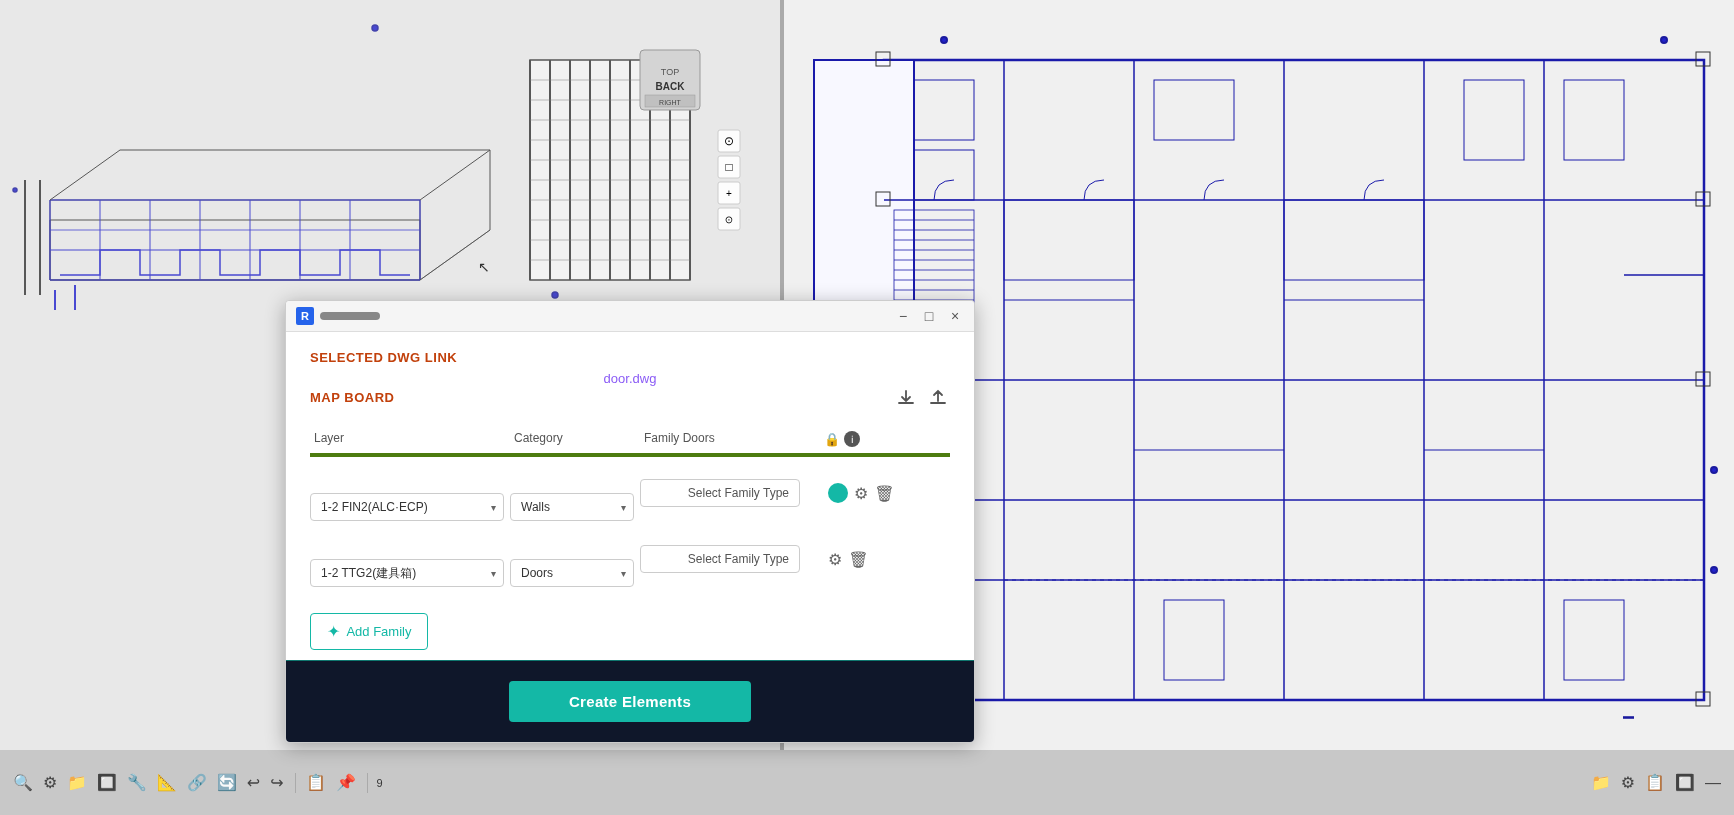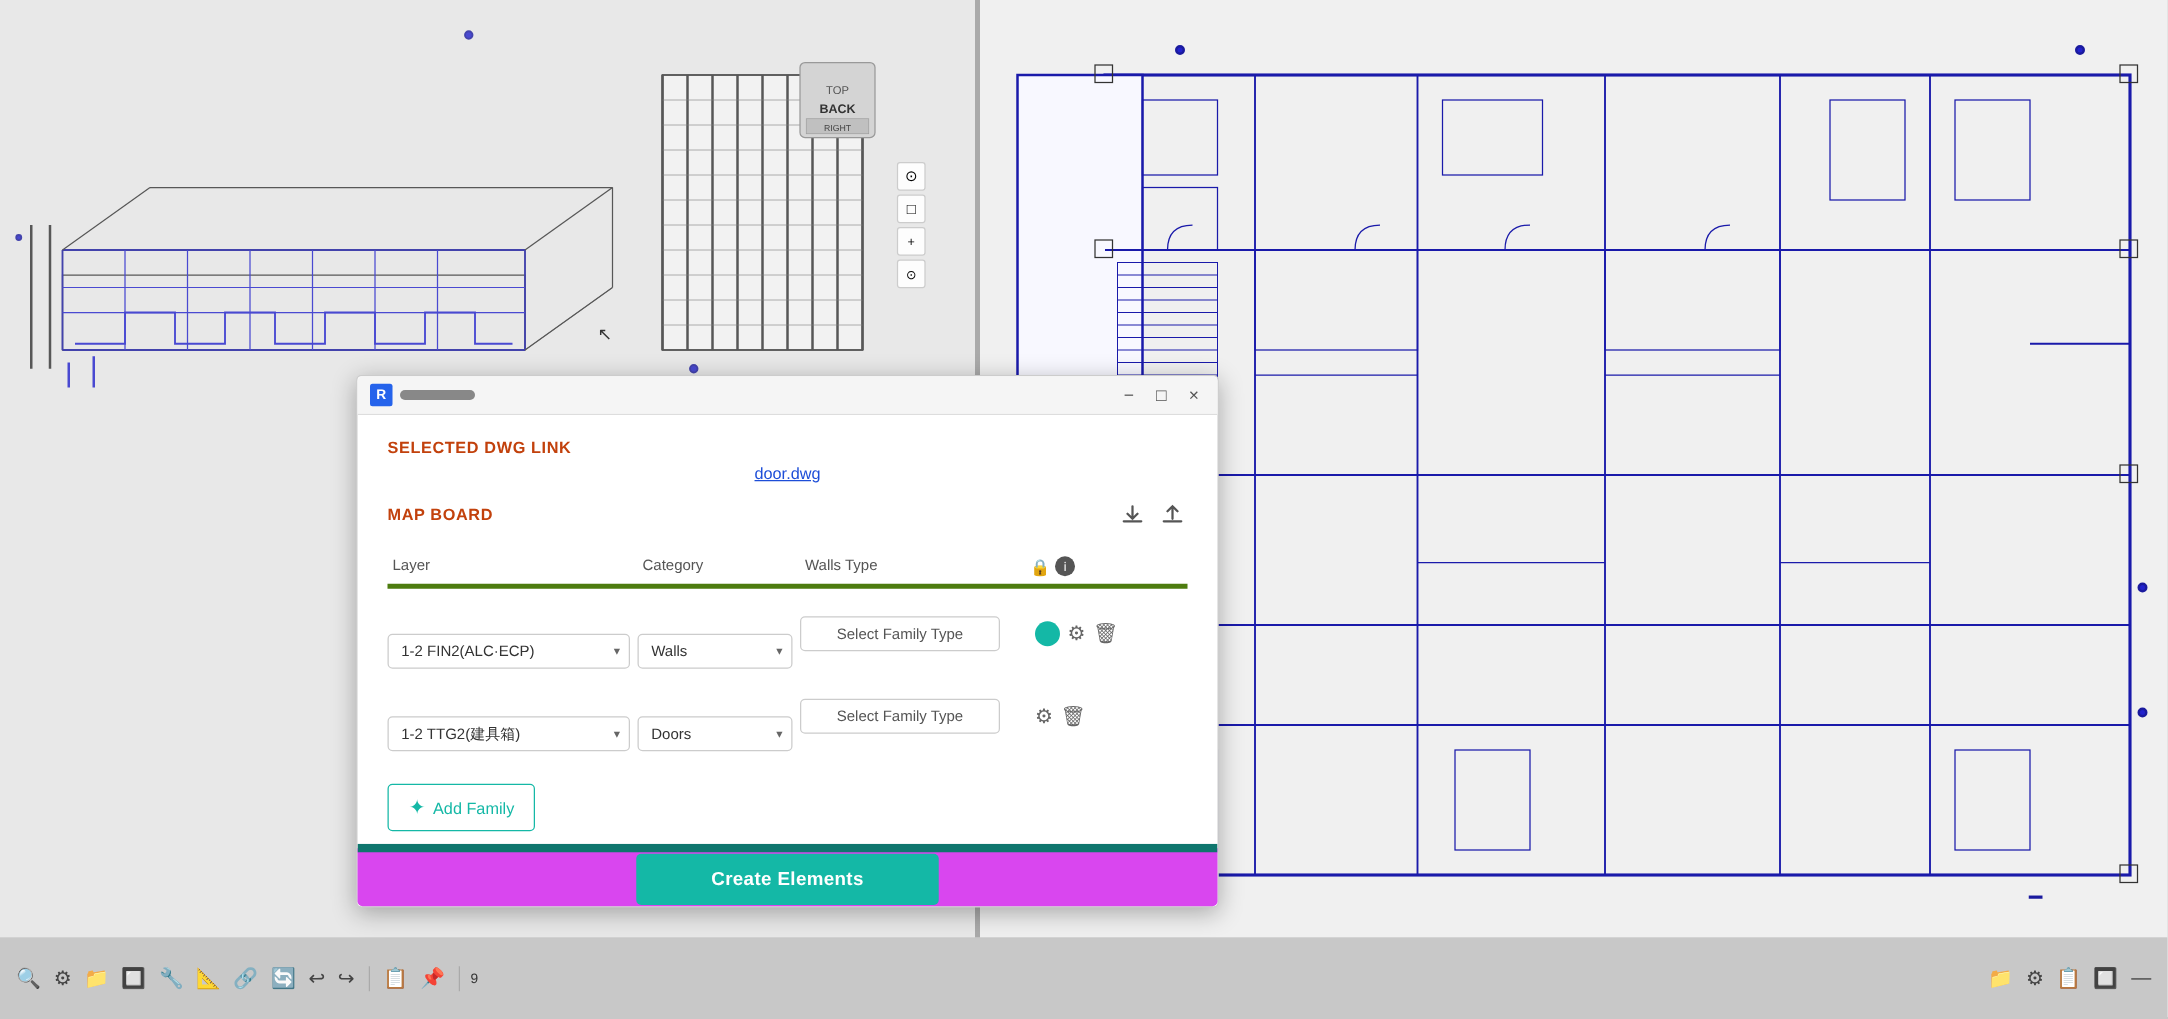--- a/index.html
+++ b/index.html
@@ -107,23 +107,22 @@
       font-size: 13px;
       font-weight: bold;
       color: #c2410c;
       letter-spacing: 0.5px;
       margin-bottom: 6px;
     }
 
     .file-name {
       text-align: center;
       font-size: 13px;
-      color: #1d4ed8;
-      margin-bottom: 14px;
-      text-decoration: underline;
+      color: #8b5cf6;
+      margin-bottom: 0;
     }
 
     .map-board-header {
       display: flex;
       align-items: center;
       justify-content: space-between;
       margin-bottom: 10px;
     }
 
     .map-board-actions {
@@ -209,21 +208,21 @@
 
     .family-type-btn {
       width: 160px;
       padding: 6px 10px;
       border: 1px solid #ccc;
       border-radius: 4px;
       background: white;
       font-size: 12px;
       color: #555;
       cursor: pointer;
-      text-align: center;
+      text-align: right;
     }
 
     .row-actions {
       display: flex;
       align-items: center;
       gap: 6px;
       padding-left: 8px;
     }
 
     .color-dot {
@@ -258,23 +257,23 @@
       font-size: 13px;
       cursor: pointer;
     }
 
     .add-layer-icon {
       font-size: 16px;
       color: #14b8a6;
     }
 
     .modal-footer {
-      padding: 1px 24px;
-      background: #d946ef;
-      border-top: 7px solid #0f766e;
+      padding: 20px 24px;
+      background: #0f172a;
+      border-top: 1px solid #0f766e;
       display: flex;
       justify-content: center;
       border-radius: 0 0 4px 4px;
     }
 
     .create-elements-btn {
       padding: 12px 60px;
       background: #14b8a6;
       color: white;
       border: none;
@@ -536,21 +535,21 @@
           <svg width="20" height="20" viewBox="0 0 20 20" fill="none" stroke="#555" stroke-width="1.8">
             <path d="M10 13V3M6 7l4-4 4 4M3 15h14" stroke-linecap="round"></path>
           </svg>
         </button>
       </div>
     </div>
 
     <div class="table-header">
       <div class="table-header-cell">Layer</div>
       <div class="table-header-cell">Category</div>
-      <div class="table-header-cell">Walls Type</div>
+      <div class="table-header-cell">Family Doors</div>
       <div class="table-header-cell align-right">
         <span style="font-size:13px;color:#555;">🔒</span>
         <div class="info-icon">ℹ</div>
       </div>
     </div>
 
     <div class="table-row">
       <div class="select-wrapper">
         <select class="select-field">
           <option>1-2 FIN2(ALC·ECP)</option>

